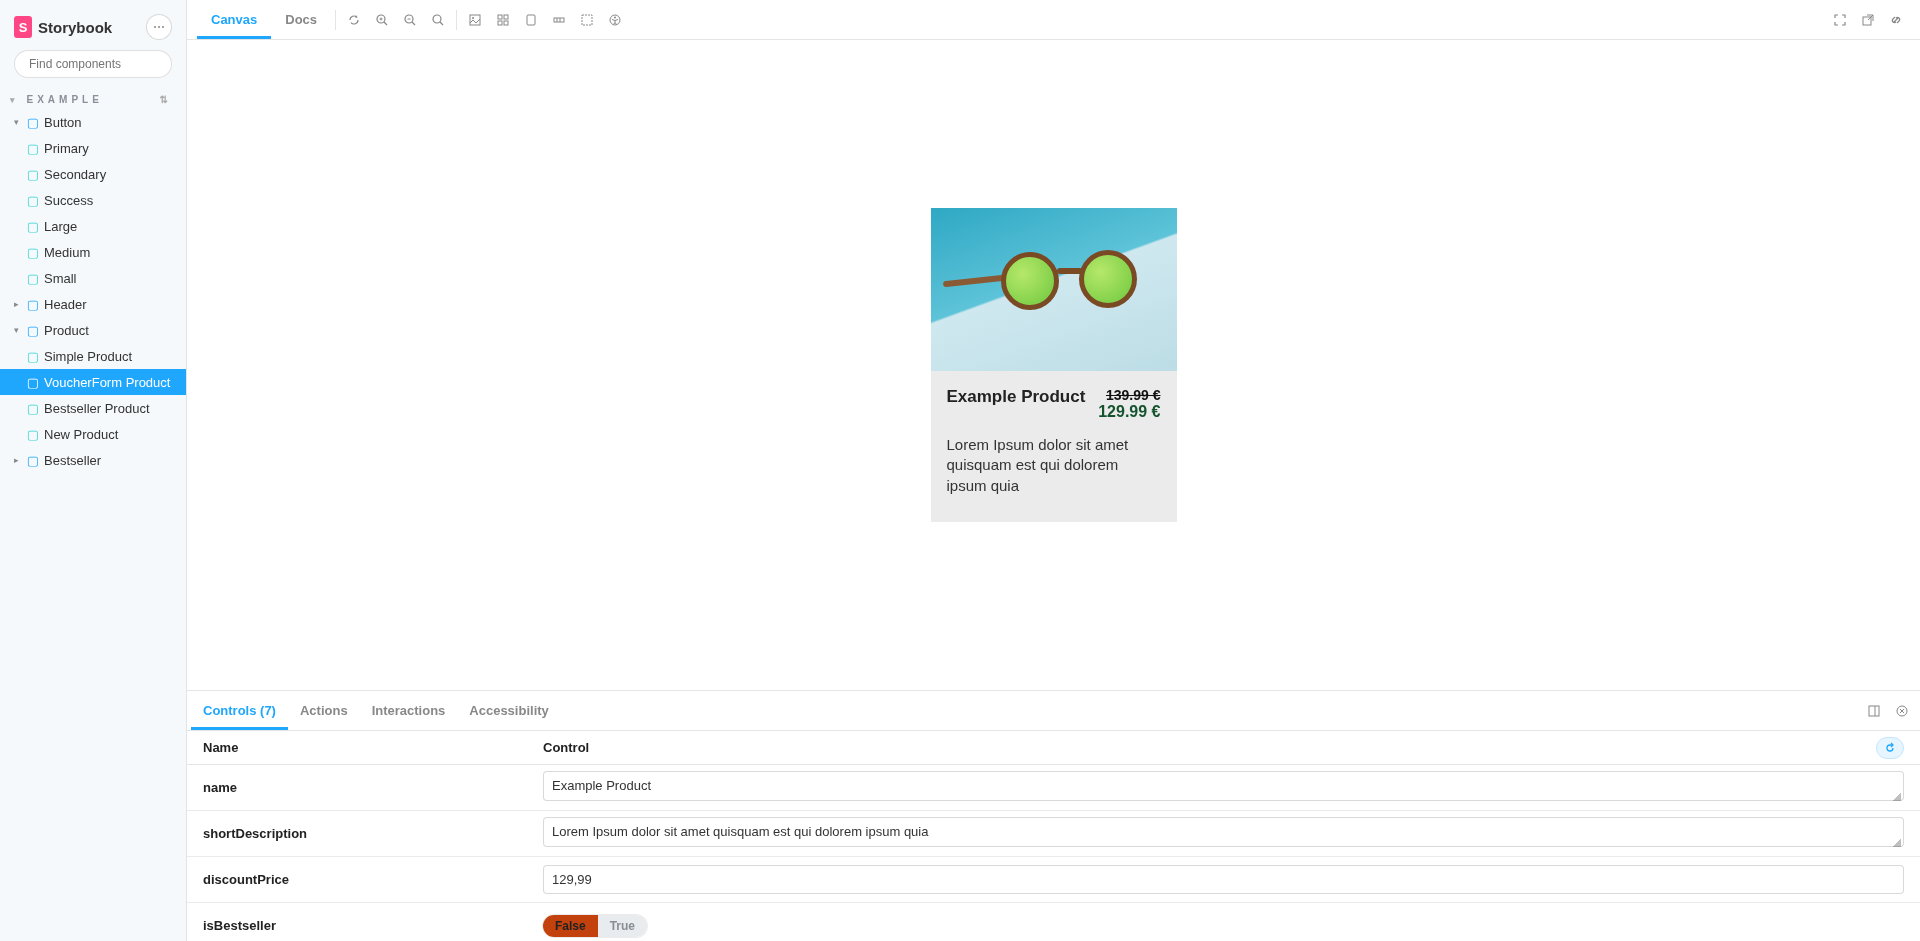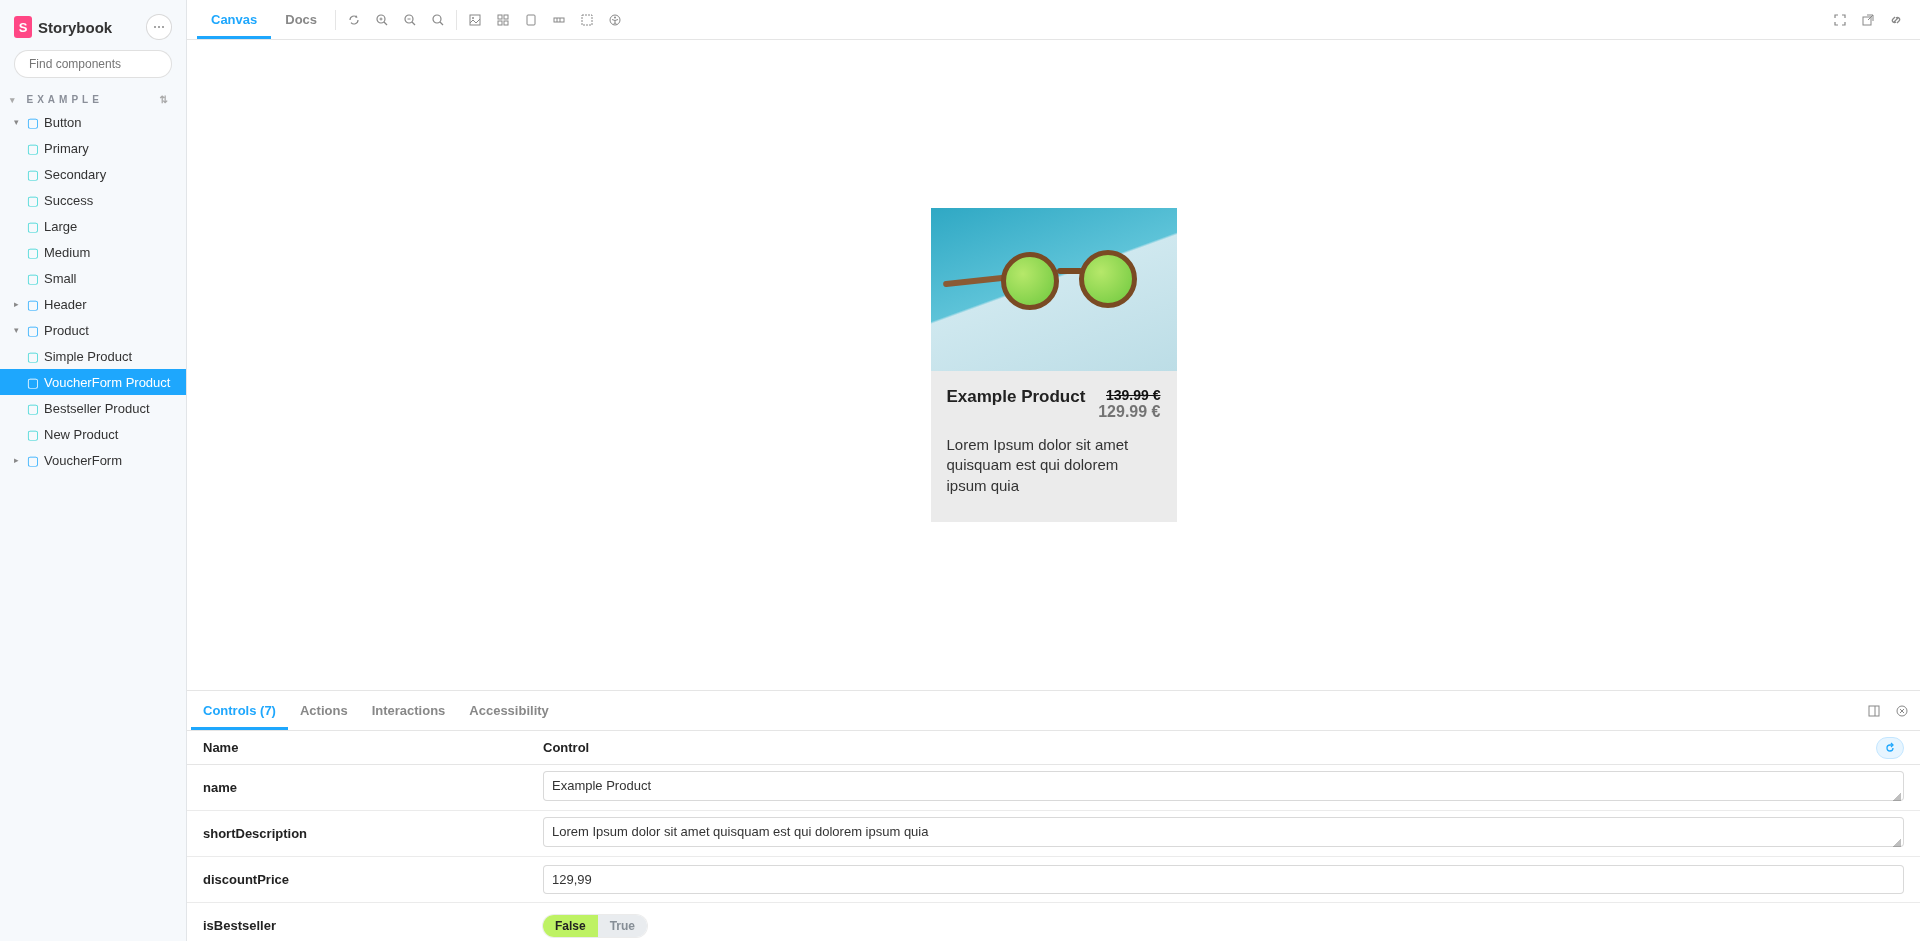--- a/index.html
+++ b/index.html
@@ -120,21 +120,21 @@
 }
 .lens.l { left:40px; top:2px; }
 .lens.r { left:118px; top:0px; }
 .bridge { position:absolute; left:96px; top:18px; width:26px; height:6px; background:#7a4a24; border-radius:3px; }
 .temple { position:absolute; left:-18px; top:28px; width:62px; height:6px; background:#8a5a34; border-radius:3px; transform:rotate(-6deg); }
 .product-body { padding:16px 16px 26px 16px; }
 .prod-head { display:flex; justify-content:space-between; align-items:flex-start; }
 .prod-name { font-weight:800; font-size:17px; color:#222; }
 .prod-prices { text-align:right; }
 .orig-price { font-size:14px; color:#111; text-decoration:line-through; font-weight:600;}
-.disc-price { font-size:16px; color:#737373; font-weight:800; }
+.disc-price { font-size:16px; color:#14532d; font-weight:800; }
 .prod-desc { margin-top:14px; font-size:15px; color:#333; line-height:1.35; }
 
 
 .addons { border-top:1px solid rgba(0,0,0,0.1); height:251px; display:flex; flex-direction:column; }
 .addons-tabs { height:40px; display:flex; align-items:center; padding:0 4px; border-bottom:1px solid rgba(0,0,0,0.1); }
 .addons-tab {
   height:100%; display:flex; align-items:center; padding:0 12px;
   font-size:13px; font-weight:700; color:#888; cursor:pointer;
 }
 .addons-tab.active { color:#1ea7fd; box-shadow: inset 0 -3px 0 #1ea7fd; }
@@ -171,21 +171,21 @@
   position:absolute; right:3px; bottom:3px; width:8px; height:8px;
   background: linear-gradient(135deg, transparent 50%, rgba(0,0,0,0.25) 50%);
 }
 .toggle {
   display:inline-flex; border-radius:14px; overflow:hidden;
   box-shadow: 0 0 0 1px rgba(0,0,0,0.08);
 }
 .toggle span {
   padding:4px 12px; font-size:12px; font-weight:700; cursor:pointer;
 }
-.toggle .on { background:#bef264; color:#222; }
+.toggle .on { background:#c2410c; color:#222; }
 .toggle .off { background:#e9ecef; color:#868e96; }
 
 svg { display:block; }
 </style>
 </head>
 <body>
 
 <div class="app">
 
   <aside class="sidebar">
@@ -274,21 +274,21 @@
           <span>Bestseller Product</span>
         </li>
       <li class="tree-row l2">
           <span class="ic story">▢</span>
           <span>New Product</span>
         </li>
 
       <li class="tree-row">
         <span class="caret">▸</span>
         <span class="ic comp">▢</span>
-        <span>VoucherForm</span>
+        <span>Bestseller</span>
       </li>
     </ul>
   </aside>
 
   <div class="main">
     <div class="toolbar">
       <div class="tb-tabs">
         <div class="tb-tab active">Canvas</div>
         <div class="tb-tab">Docs</div>
       </div>

